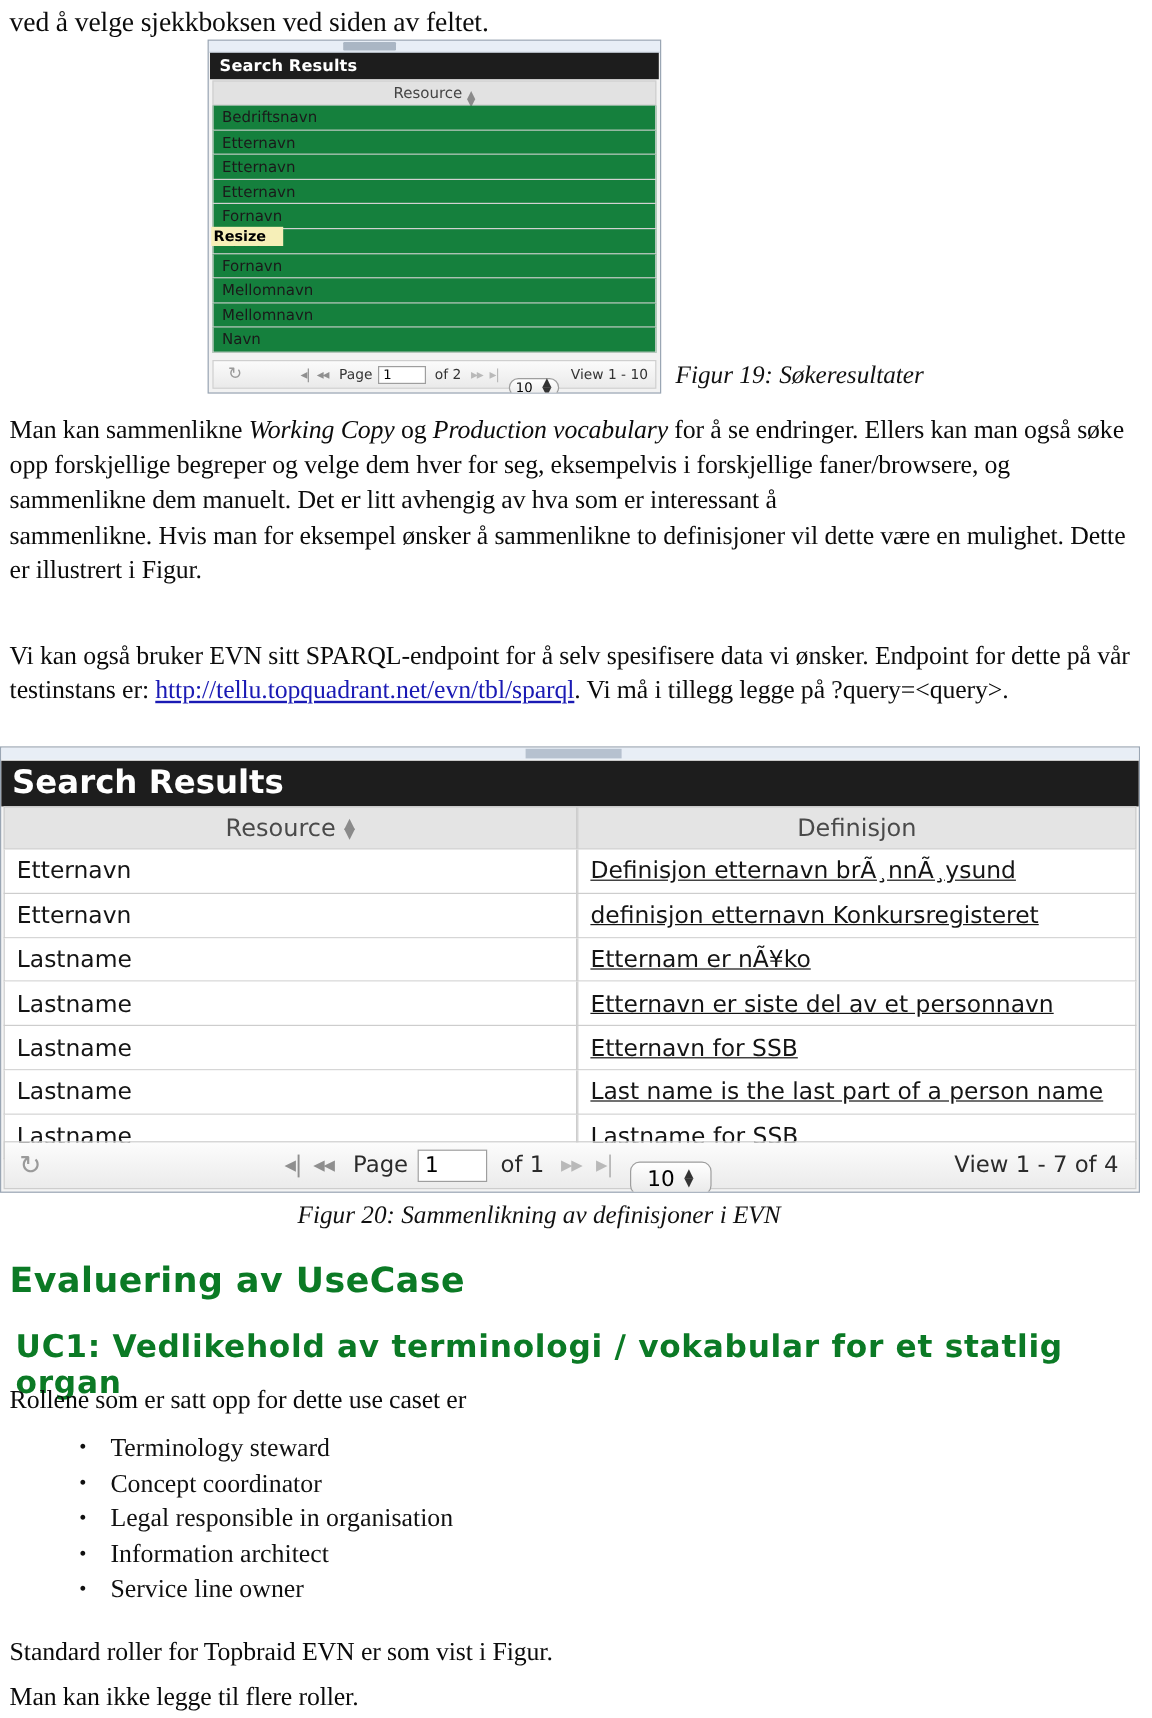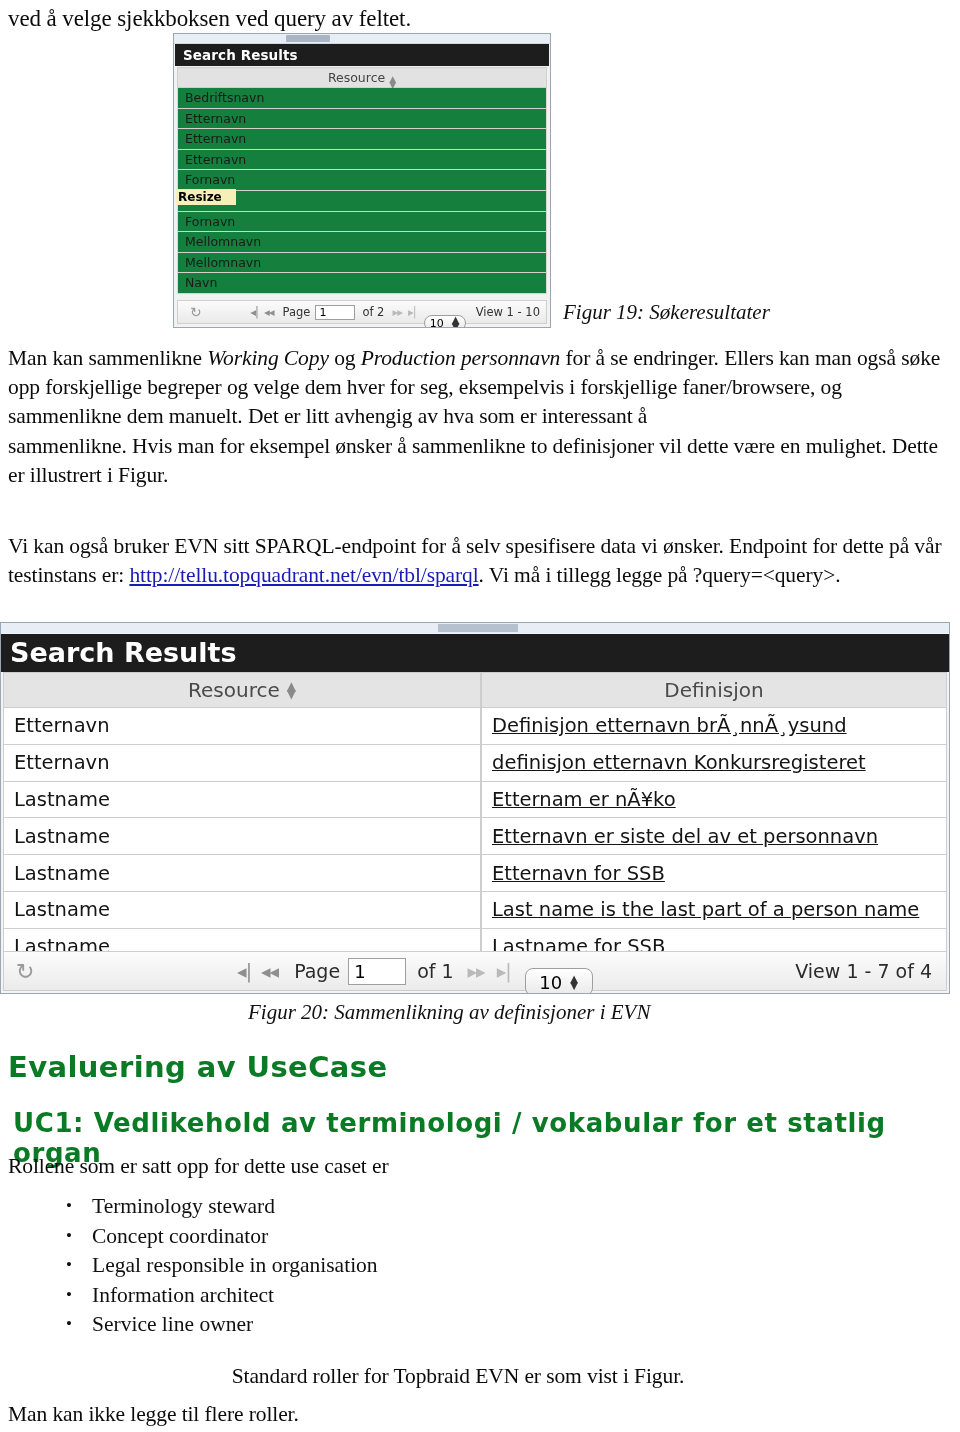--- a/index.html
+++ b/index.html
@@ -342,29 +342,29 @@
     padding-left: 30px;
   }
   .bullets li::before {
     content: "\2022";
     position: absolute;
     left: 4px;
     top: -1px;
     font-size: 17px;
   }
 
-  .para-std  { position: absolute; left: 8px; top: 1362px; width: 900px; text-align: center; }
+  .para-std  { position: absolute; left: 8px; top: 1362px; width: 900px; }
   .para-last { position: absolute; left: 8px; top: 1400px; width: 900px; }
 </style>
 </head>
 <body>
 
 <div class="page">
 
-  <div class="prose intro-line">ved å velge sjekkboksen ved query av feltet.</div>
+  <div class="prose intro-line">ved å velge sjekkboksen ved siden av feltet.</div>
 
   <div class="shot19">
     <div class="scrollrail">
       <div class="scrollthumb"></div>
     </div>
     <div class="titlebar">Search Results</div>
 
     <div class="colhead">
       <span>Resource</span>
       <span class="sortarrows">
@@ -405,21 +405,21 @@
             <span>▼</span>
           </span>
       </span>
       <span style="margin-left:10px;margin-right:6px;">View 1 - 10</span>
     </div>
   </div>
 
   <div class="caption cap19">Figur 19: Søkeresultater</div>
 
   <div class="prose para-a">
-    <span>Man kan sammenlikne </span><i>Working Copy</i><span> og </span><i>Production personnavn</i><span> for å se endringer. Ellers kan man også søke opp forskjellige begreper og velge dem hver for seg, eksempelvis i forskjellige faner/browsere, og sammenlikne dem manuelt. Det er litt avhengig av hva som er interessant å</span>
+    <span>Man kan sammenlikne </span><i>Working Copy</i><span> og </span><i>Production vocabulary</i><span> for å se endringer. Ellers kan man også søke opp forskjellige begreper og velge dem hver for seg, eksempelvis i forskjellige faner/browsere, og sammenlikne dem manuelt. Det er litt avhengig av hva som er interessant å</span>
   </div>
 
   <div class="prose para-b">sammenlikne. Hvis man for eksempel ønsker å sammenlikne to definisjoner vil dette være en mulighet. Dette er illustrert i  Figur.</div>
 
   <div class="prose para-c">
     <span>Vi kan også bruker EVN sitt SPARQL-endpoint for å selv spesifisere data vi ønsker. Endpoint for dette på vår testinstans er: </span><a class="link" href="#">http://tellu.topquadrant.net/evn/tbl/sparql</a><span>. Vi må i tillegg legge på ?query=&lt;query&gt;.</span>
   </div>
 
   <div class="shot20">
     <div class="scrollrail">

